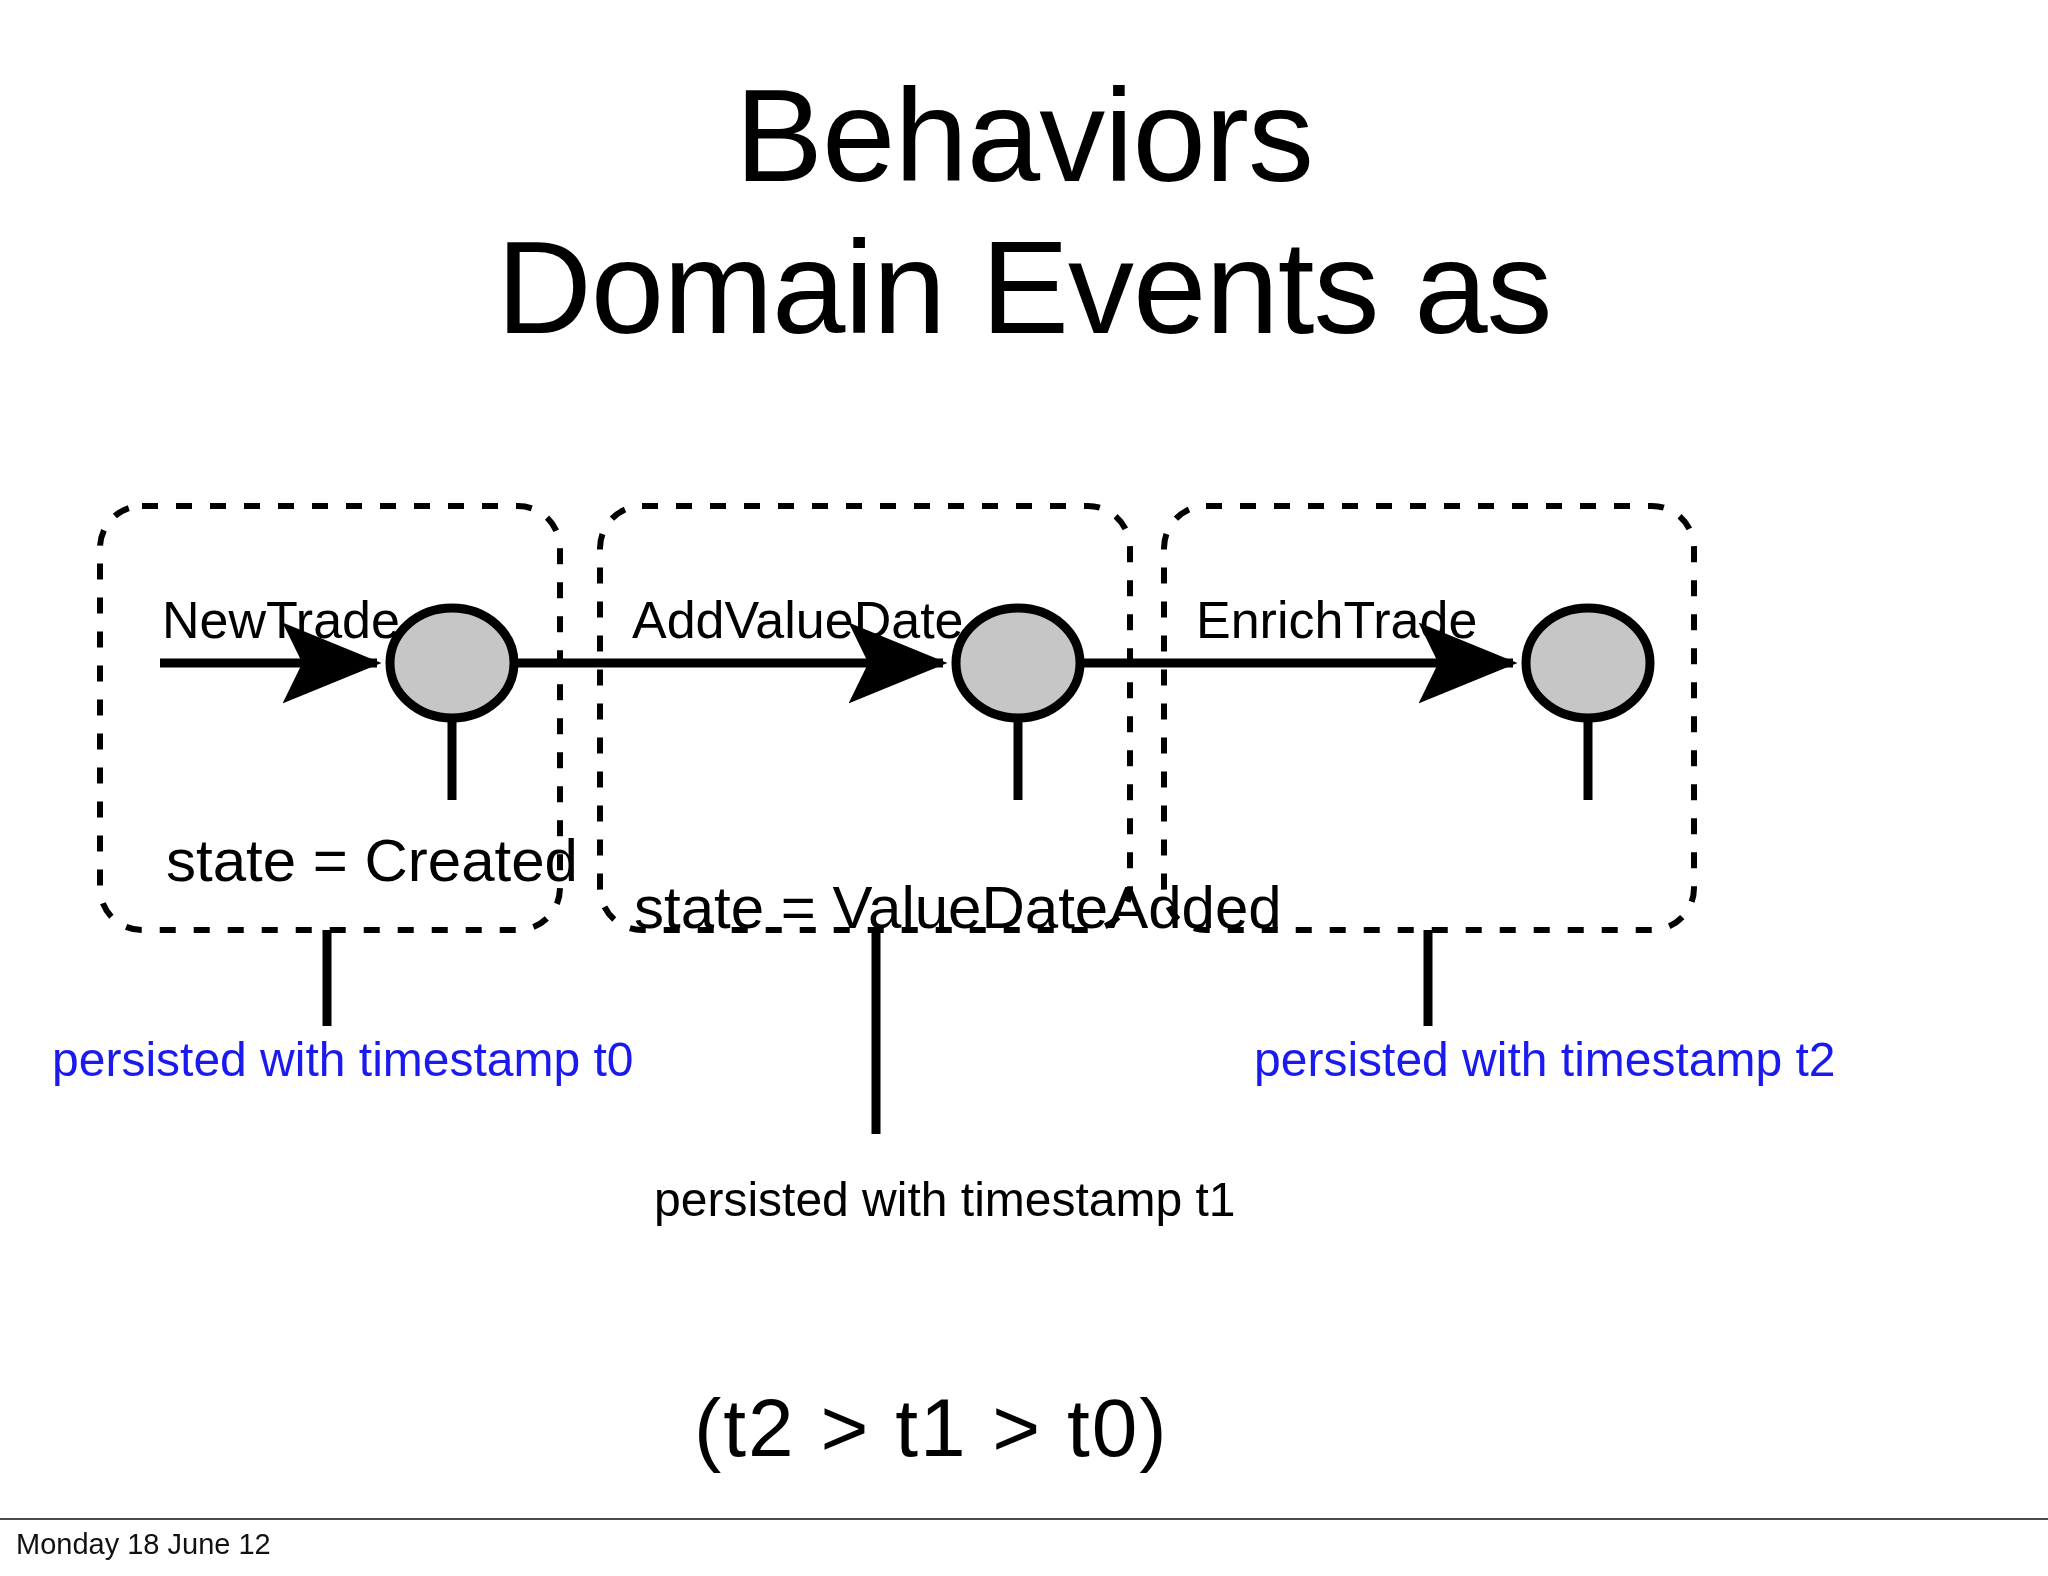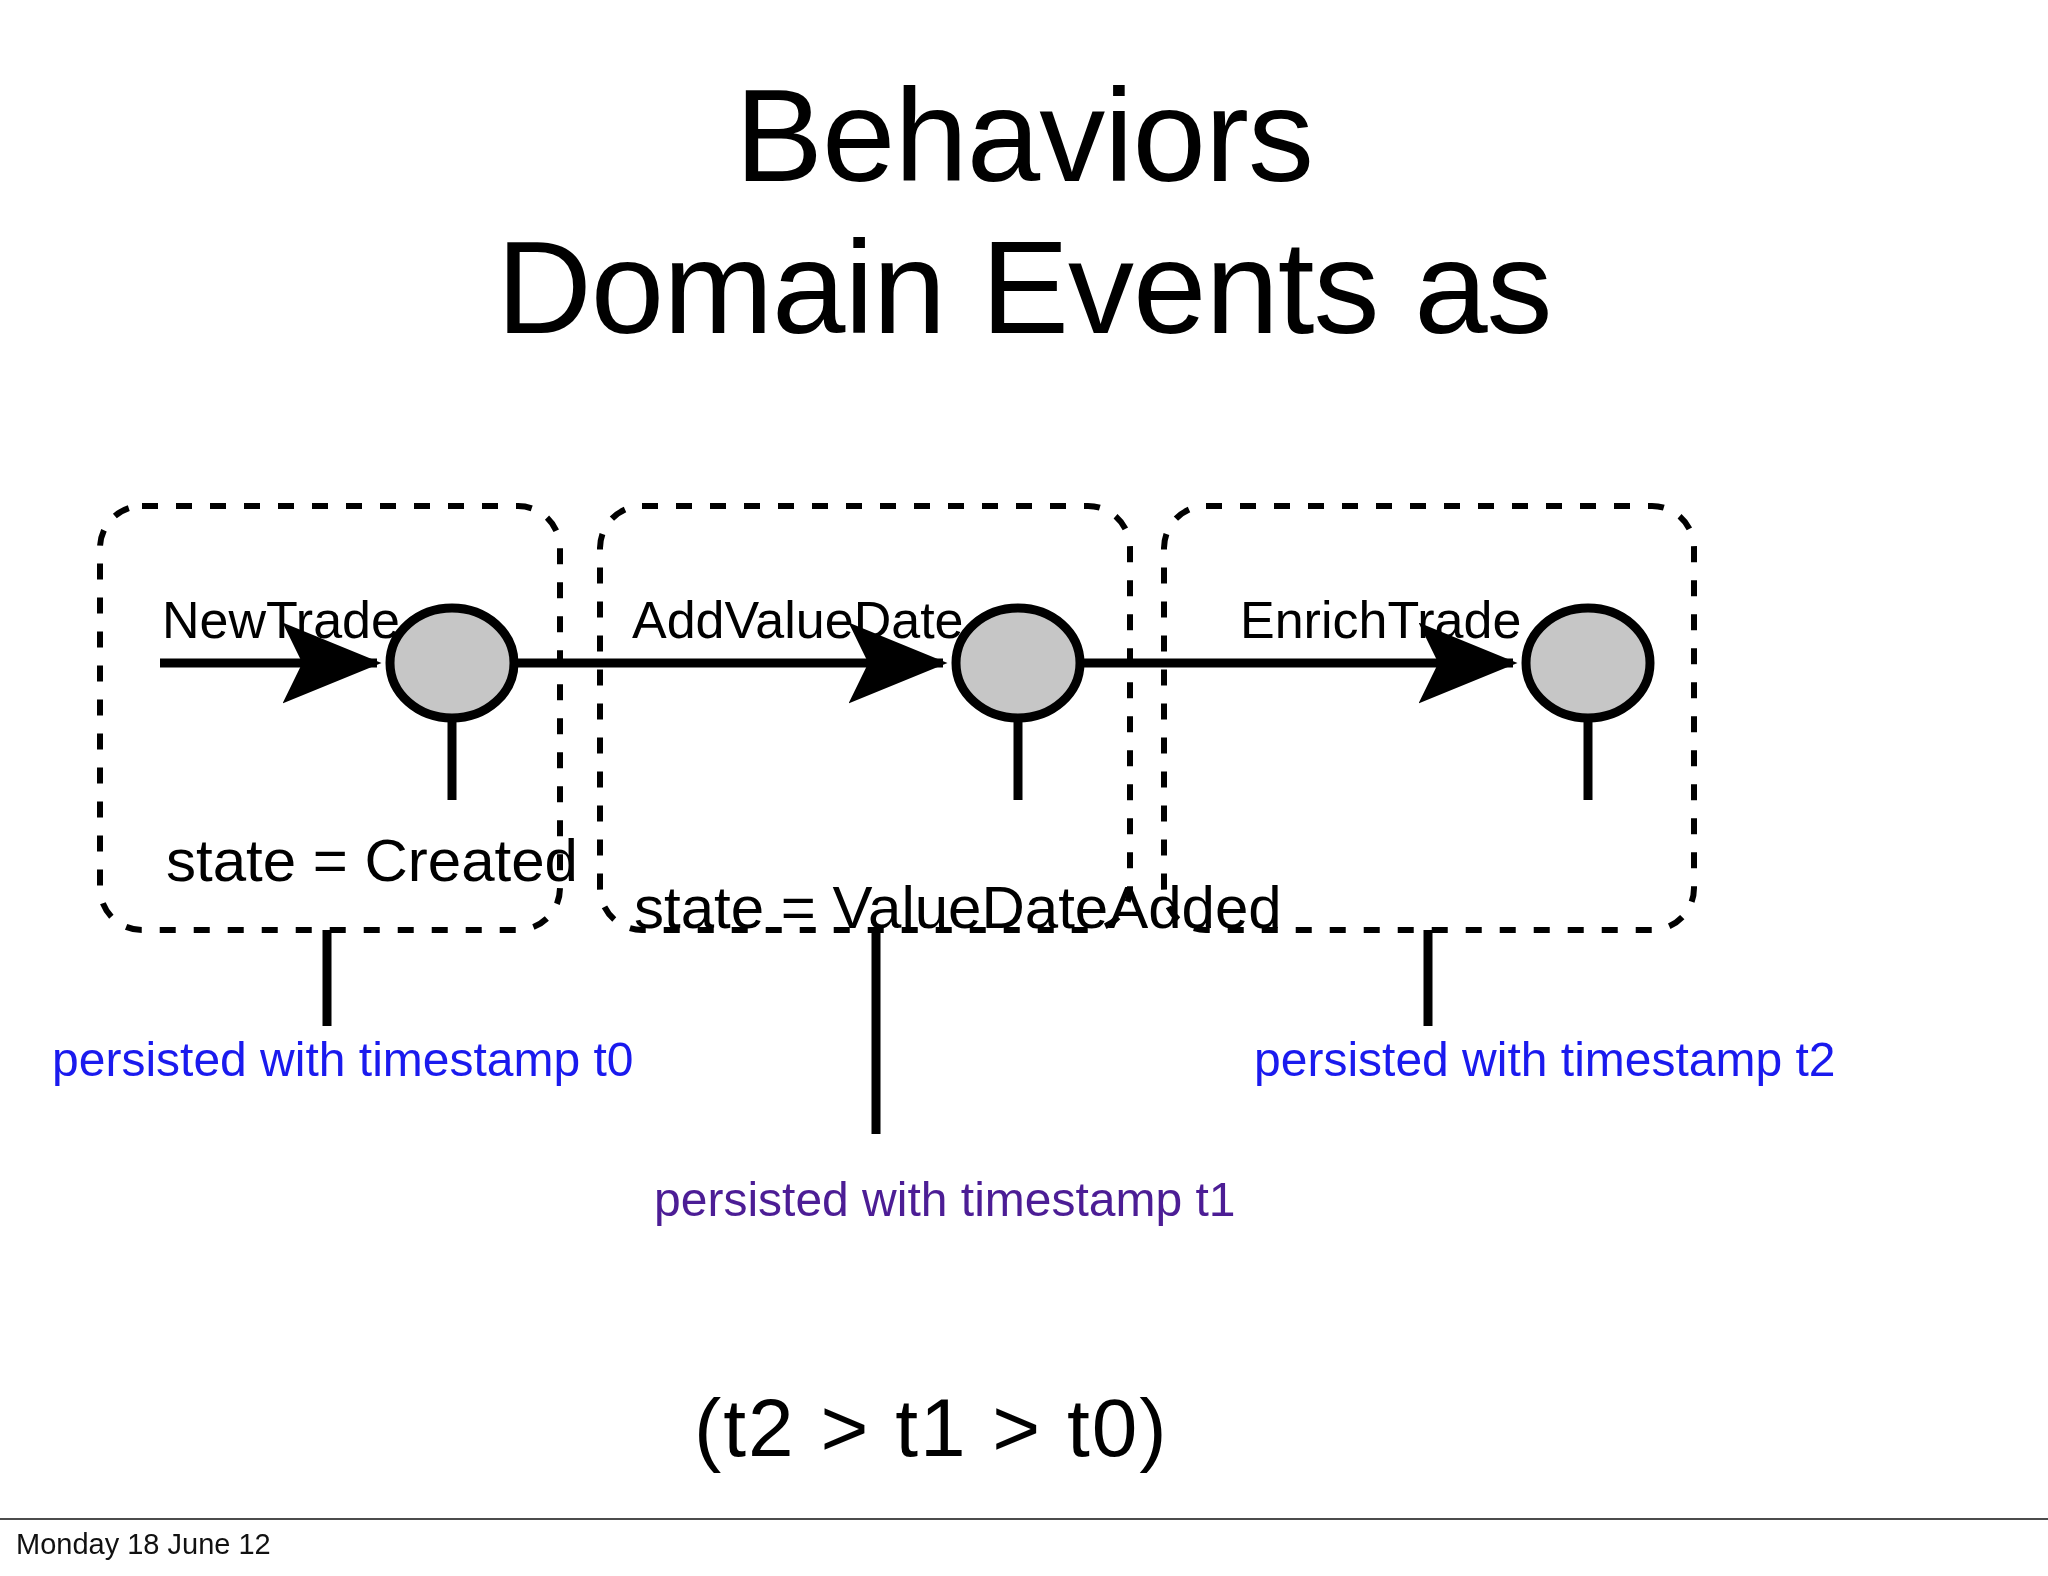--- a/index.html
+++ b/index.html
@@ -153,27 +153,27 @@
 
       <g stroke="#000000" stroke-width="9" fill="none">
         <line x1="327" y1="930" x2="327" y2="1026"></line>
         <line x1="876" y1="930" x2="876" y2="1134"></line>
         <line x1="1428" y1="930" x2="1428" y2="1026"></line>
       </g>
     </svg>
 
     <div class="diagram-text event-label" style="left: 162px; top: 590px; color: rgb(0, 0, 0);">NewTrade</div>
     <div class="diagram-text event-label" style="left: 632px; top: 590px; color: rgb(0, 0, 0);">AddValueDate</div>
-    <div class="diagram-text event-label" style="left: 1196px; top: 590px; color: rgb(0, 0, 0); margin-left: 44px;">EnrichTrade</div>
+    <div class="diagram-text event-label" style="left: 1196px; top: 590px; color: rgb(0, 0, 0);">EnrichTrade</div>
 
     <div class="diagram-text state-label" style="left: 166px; top: 826px; color: rgb(0, 0, 0);">state = Created</div>
     <div class="diagram-text state-label" style="left: 634px; top: 826px; color: rgb(0, 0, 0); margin-top: 47px;">state = ValueDateAdded</div>
 
     <div class="persist-label" style="left: 52px; top: 1032px; color: rgb(26, 26, 238);">persisted with timestamp t0</div>
-    <div class="persist-label" style="left: 654px; top: 1172px; color: #4c1d95; text-align: right;">persisted with timestamp t1</div>
+    <div class="persist-label" style="left: 654px; top: 1172px; color: #000000; text-align: right;">persisted with timestamp t1</div>
     <div class="persist-label" style="left: 1254px; top: 1032px; color: rgb(26, 26, 238);">persisted with timestamp t2</div>
 
     <div class="formula" style="left: 694px; top: 1381px; color: rgb(0, 0, 0);">(t2 &gt; t1 &gt; t0)</div>
   </div>
 
   <div id="footer-rule" style="background: rgb(76, 76, 76);"></div>
   <div id="footer-date">Monday 18 June 12</div>
 
 </div>
 

